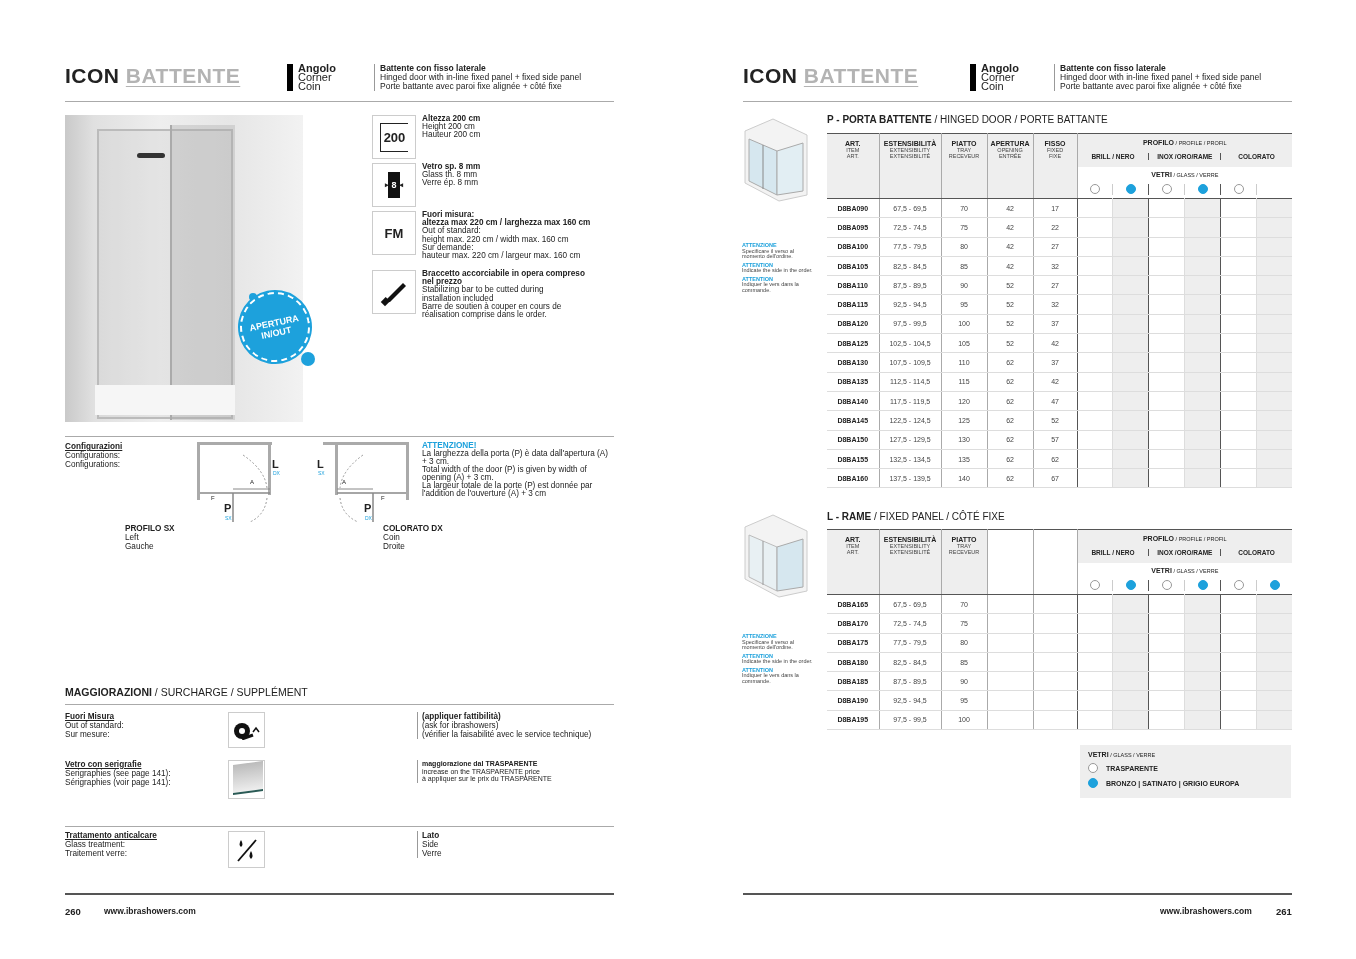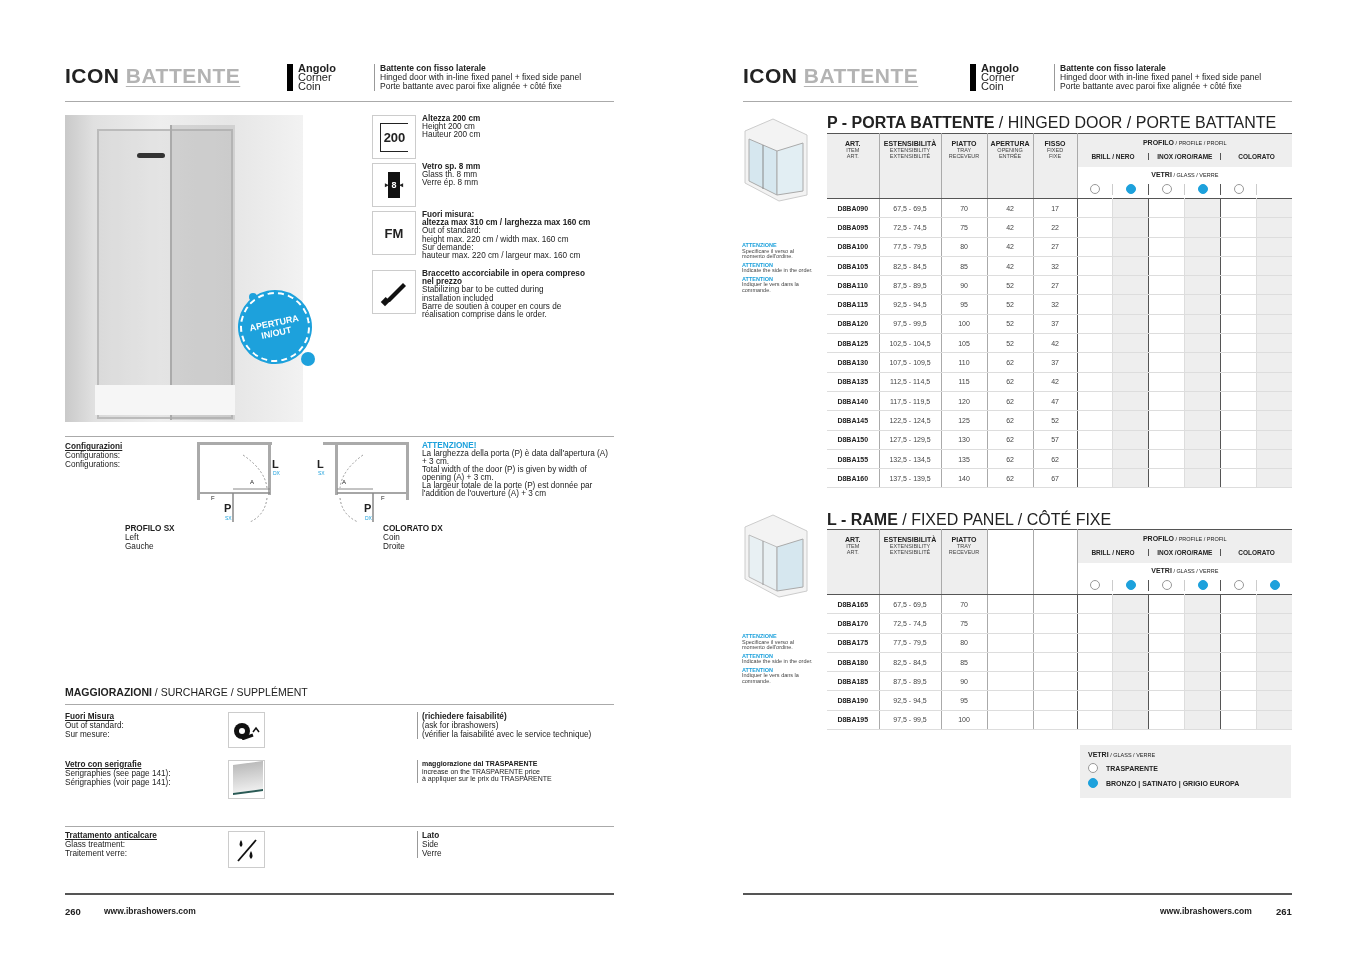--- a/index.html
+++ b/index.html
@@ -35,21 +35,21 @@
 .tbl th .s{font-weight:normal;font-size:5.5px;color:#444;display:block;line-height:6px}
 .tbl td{text-align:center;height:19.3px;border-bottom:1px solid #ddd;color:#444;font-size:7px}
 .tbl td.art{font-weight:bold;color:#222}
 .tbl .vl{border-left:1px solid #aaa}
 .tbl .g{background:#eeeeee}
 .circ{display:inline-block;width:10px;height:10px;border-radius:50%;border:1px solid #999;background:#fff}
 .circ.f{background:#1da1dc;border-color:#1da1dc}
 .att{position:absolute;left:64px;font-size:5.5px;line-height:5.5px;color:#444;width:72px}
 .att b{color:#1da1dc;display:block;margin-top:3px}
 .iso{position:absolute;left:65px;width:66px;height:85px}
-.sectitle{position:absolute;left:149px;font-size:16px}
+.sectitle{position:absolute;left:149px;font-size:10px}
 .legend{position:absolute;left:402px;top:745px;width:211px;height:53px;background:#eee;font-size:7px;padding:6px 8px}
 .legend .row{display:flex;align-items:center;gap:8px;margin-top:5px;font-weight:bold;font-size:7px}
 .foot{position:absolute;top:906px;font-size:8.5px;font-weight:bold}
 </style>
 </head>
 <body>
 
 <div class="page" id="pL">
   <div class="hdr" style="left:65px">
     <div class="title"><span>ICON</span> <span class="b">BATTENTE</span></div>
@@ -98,21 +98,21 @@
     <div class="txt">
       <div class="bold">Vetro sp. 8 mm</div>
       <div>Glass th. 8 mm</div>
       <div>Verre ép. 8 mm</div>
     </div>
   </div>
   <div class="feat" style="top:211px">
     <div class="ico">FM</div>
     <div class="txt" style="white-space:nowrap">
       <div class="bold">Fuori misura:</div>
-      <div class="bold">altezza max 310 cm / larghezza max 160 cm</div>
+      <div class="bold">altezza max 220 cm / larghezza max 160 cm</div>
       <div>Out of standard:</div>
       <div>height max. 220 cm / width max. 160 cm</div>
       <div>Sur demande:</div>
       <div>hauteur max. 220 cm / largeur max. 160 cm</div>
     </div>
   </div>
   <div class="feat" style="top:270px">
     <div class="ico">
       <svg width="30" height="30" viewBox="0 0 30 30">
           <path d="M4 26 L8 22 L24 6 L27 9 L11 25 Z" fill="#111"></path>
@@ -200,21 +200,21 @@
   </div>
   <div style="position:absolute;left:228px;top:712px;width:37px;height:36px;border:1px solid #ccc;display:flex;align-items:center;justify-content:center">
     <svg width="28" height="20" viewBox="0 0 28 20">
         <circle cx="9" cy="11" r="8" fill="#111"></circle>
         <circle cx="9" cy="11" r="3" fill="#fff"></circle>
         <path d="M9 19 L20 15" stroke="#111" stroke-width="3"></path>
         <path d="M20 12 L23 8 L26 12" stroke="#111" fill="none" stroke-width="1.5"></path>
       </svg>
   </div>
   <div class="small vbar" style="position:absolute;left:417px;top:712px">
-    <div class="bold">(richiedere faisabilité)</div>
+    <div class="bold">(appliquer fattibilità)</div>
     <div>(ask for ibrashowers)</div>
     <div>(vérifier la faisabilité avec le service technique)</div>
   </div>
 
   <div class="small" style="position:absolute;left:65px;top:760px">
     <div class="u">Vetro con serigrafie</div>
     <div>Serigraphies (see page 141):</div>
     <div>Sérigraphies (voir page 141):</div>
   </div>
   <div style="position:absolute;left:228px;top:760px;width:37px;height:39px;border:1px solid #ccc;overflow:hidden">

